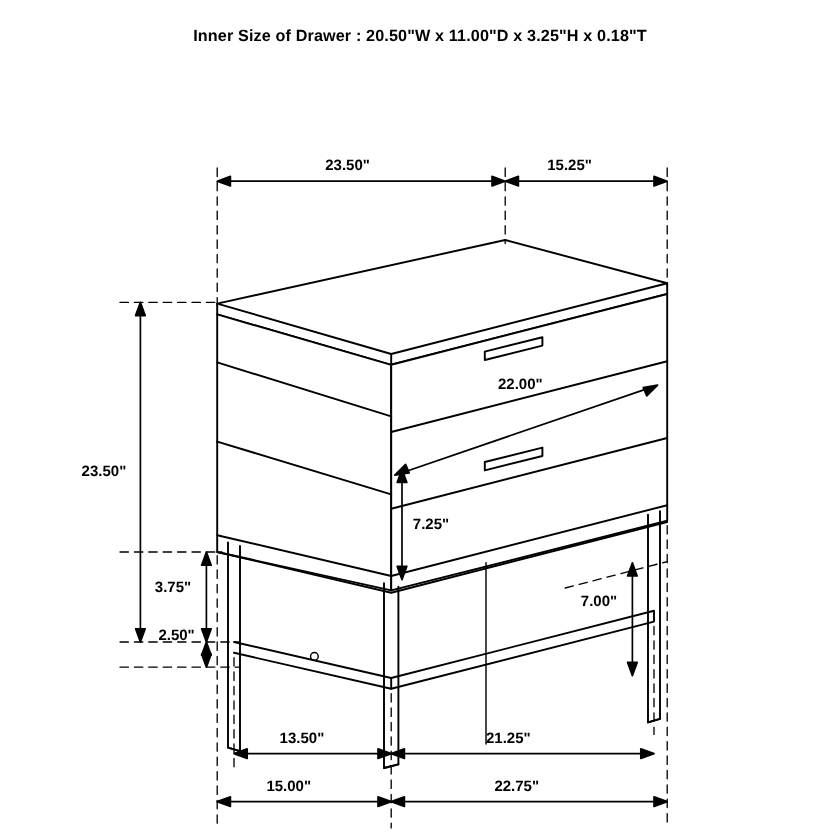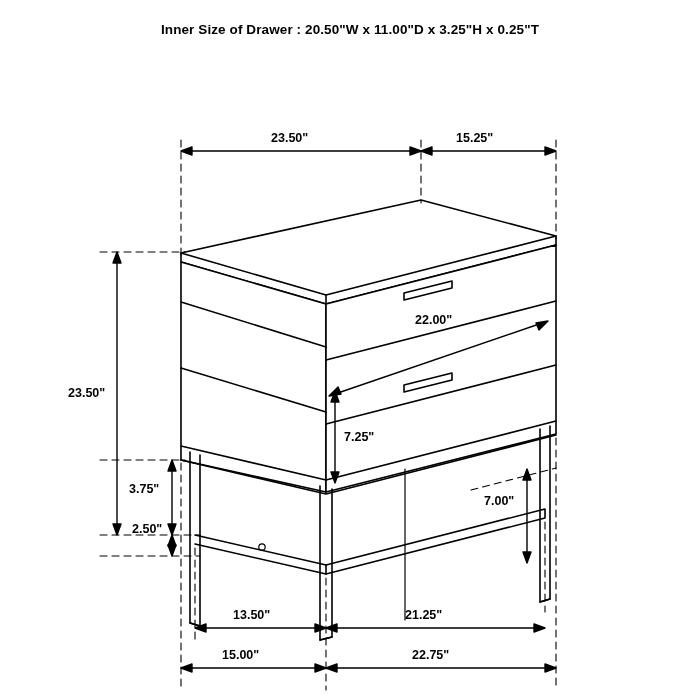--- a/index.html
+++ b/index.html
@@ -40,21 +40,21 @@
     font-size: 12.5px;
     font-weight: bold;
     white-space: nowrap;
   }
 </style>
 </head>
 <body>
 
 <div id="stage">
 
-  <div class="title">Inner Size of Drawer : 20.50"W x 11.00"D x 3.25"H x 0.25"T</div>
+  <div class="title">Inner Size of Drawer : 20.50"W x 11.00"D x 3.25"H x 0.18"T</div>
 
   <svg width="700" height="700" viewBox="0 0 700 700">
     <g fill="none" stroke="#000000" stroke-width="1.6" stroke-linejoin="round" stroke-linecap="round">
 
       <polygon points="181,253 421,200 556,236 326,295" fill="#ffffff"></polygon>
 
       <polyline points="181,253 181,262 326,304 326,295"></polyline>
       <polyline points="326,304 556,245 556,236"></polyline>
 
       <polygon points="181,262 326,304 326,492 181,460" fill="#ffffff"></polygon>

